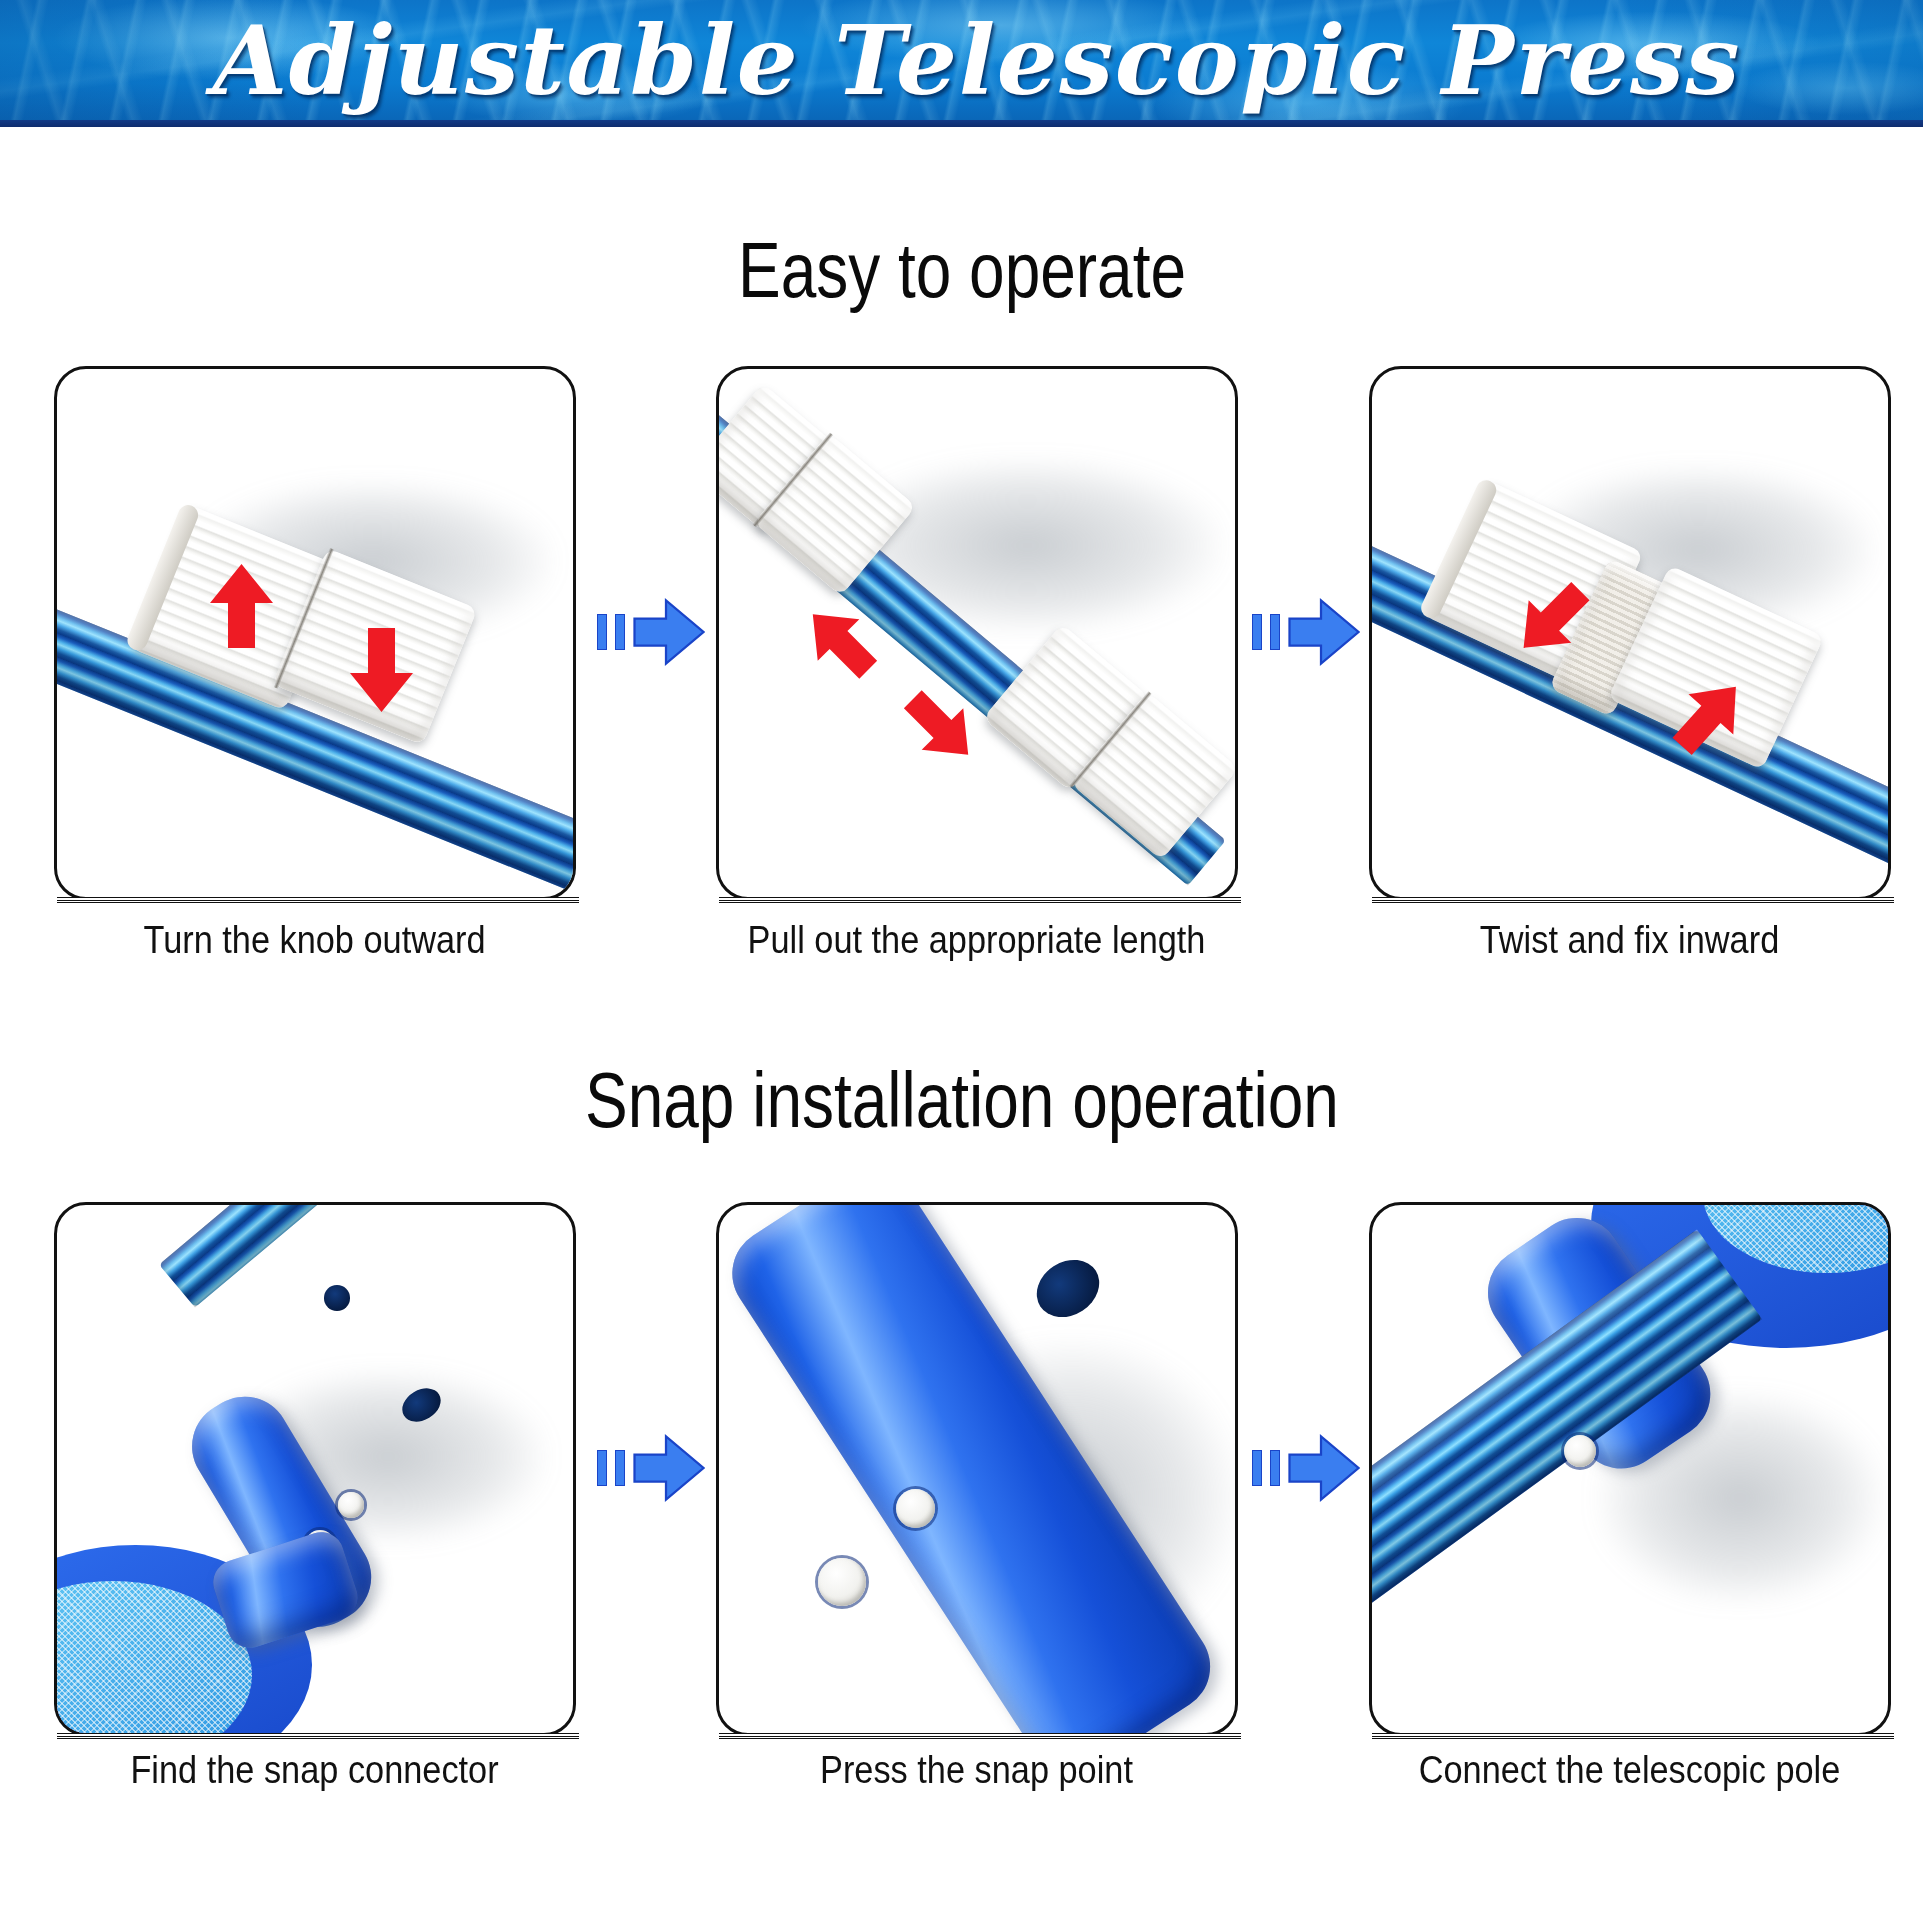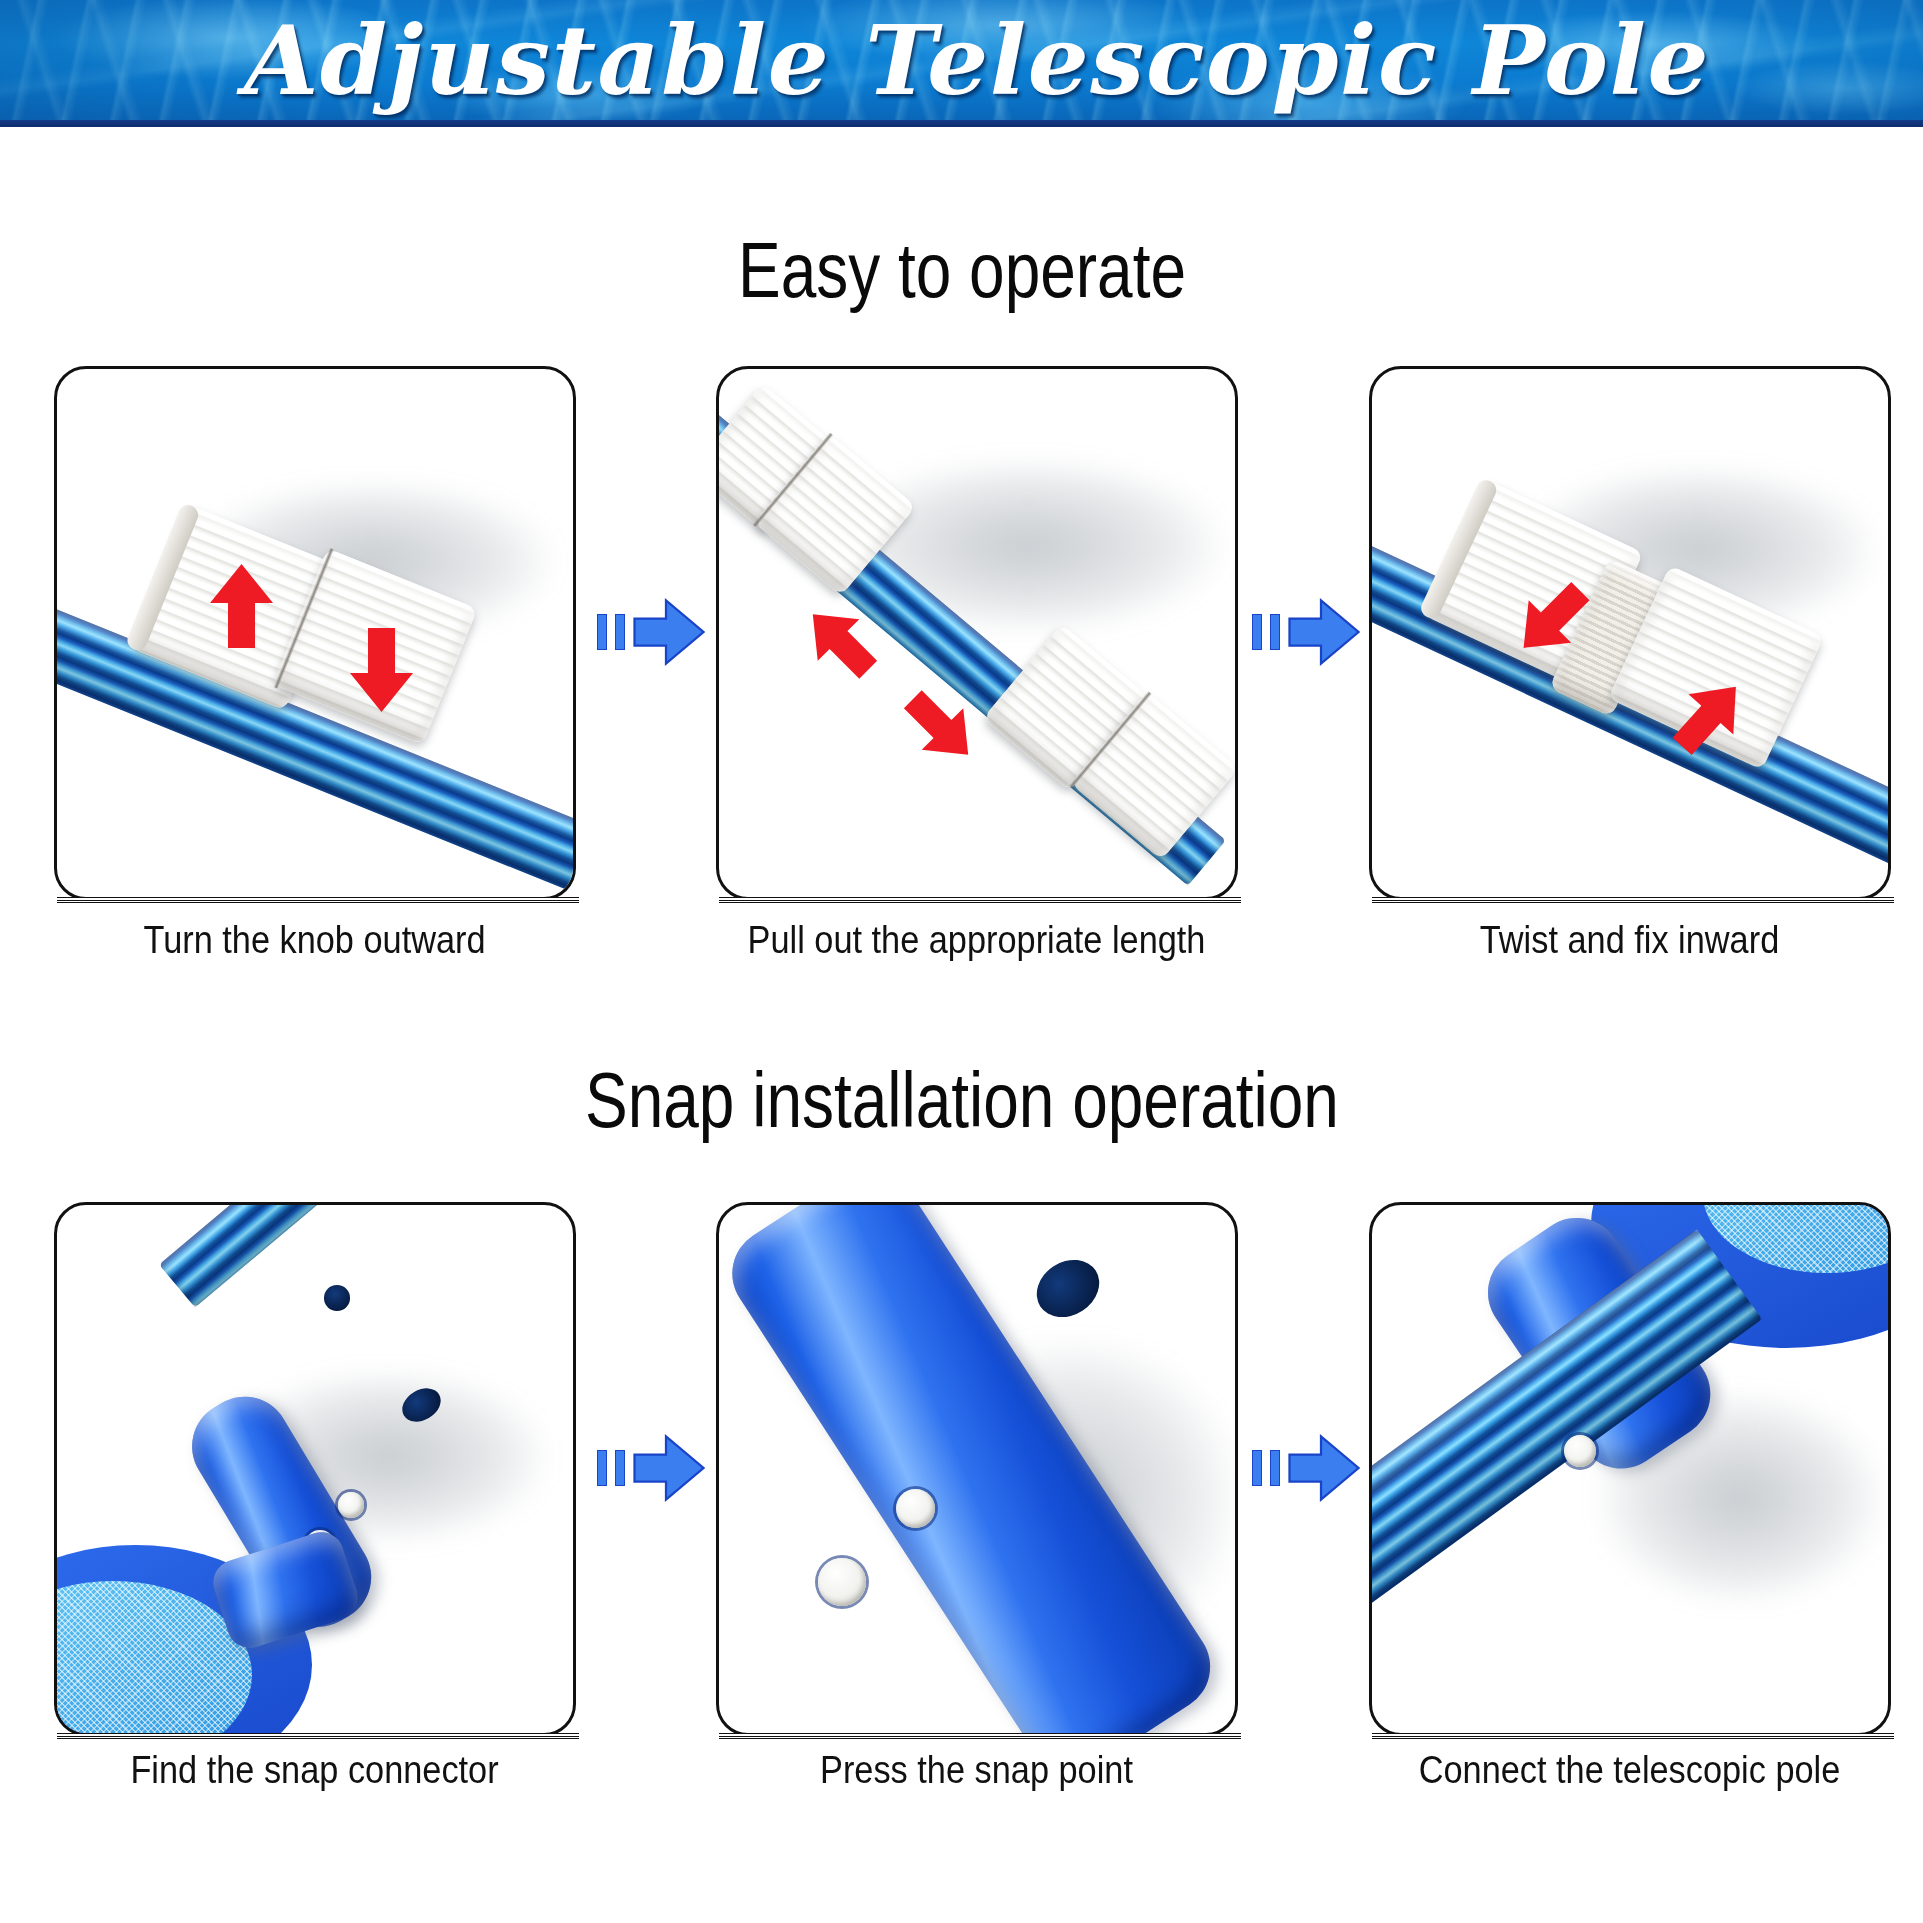--- a/index.html
+++ b/index.html
@@ -281,21 +281,21 @@
     background: linear-gradient(150deg, #2f6ff0, #1747c9);
   }
 </style>
 </head>
 <body>
 
 <div class="banner">
   <div class="ripples"></div>
   <div class="vignette"></div>
 </div>
-<div class="banner-title">Adjustable Telescopic Pole</div>
+<div class="banner-title">Adjustable Telescopic Press</div>
 <div class="banner-underline"></div>
 
 <div class="section-heading" id="heading-easy">Easy to operate</div>
 
 <div class="row" id="row-operate">
 
   <div class="panel p1">
     <div class="scene">
       <div class="soft-shadow" style="left:135px; top:113px; width:361px; height:158px;"></div>
 

